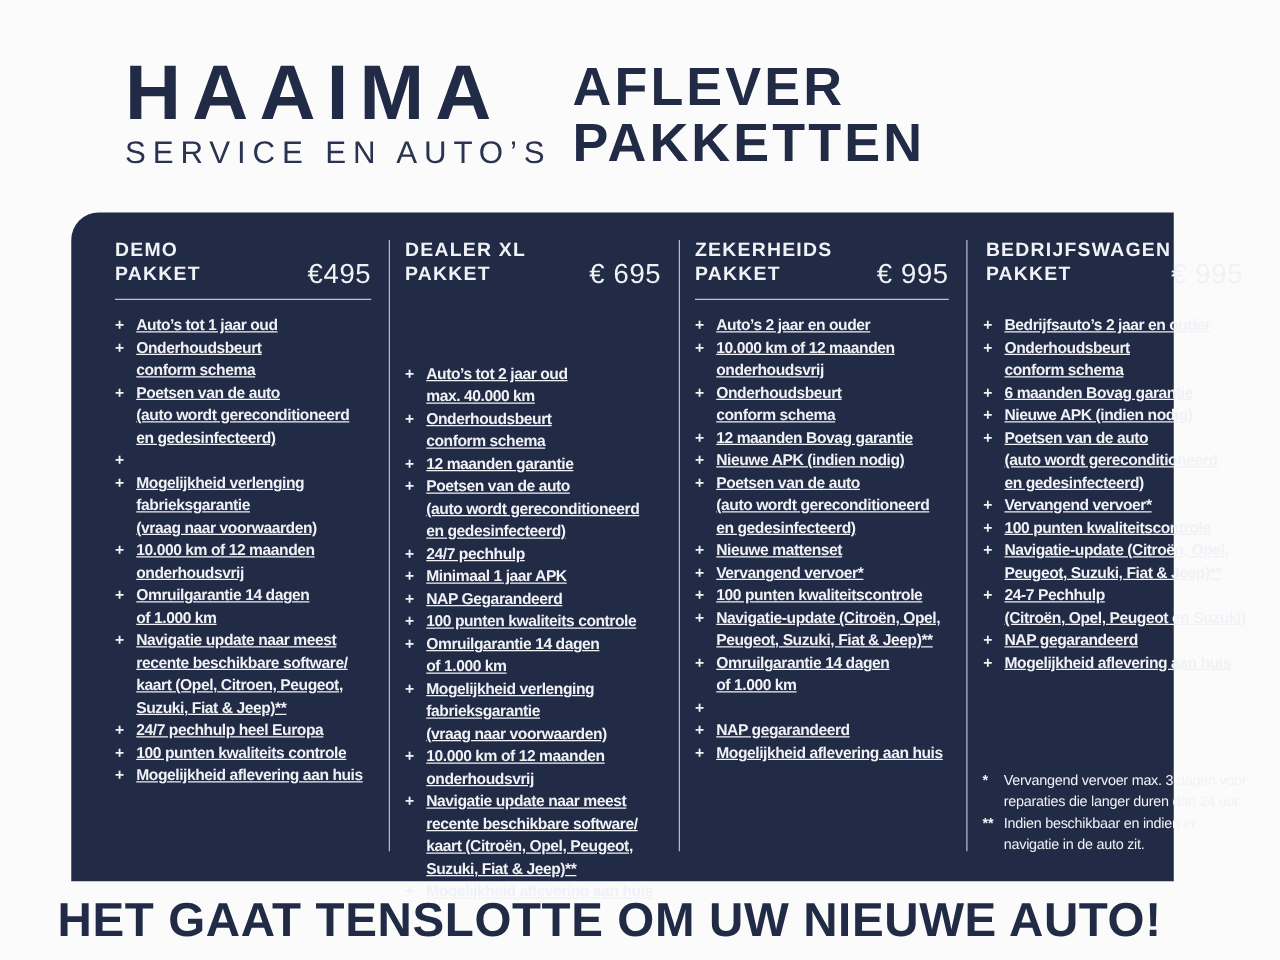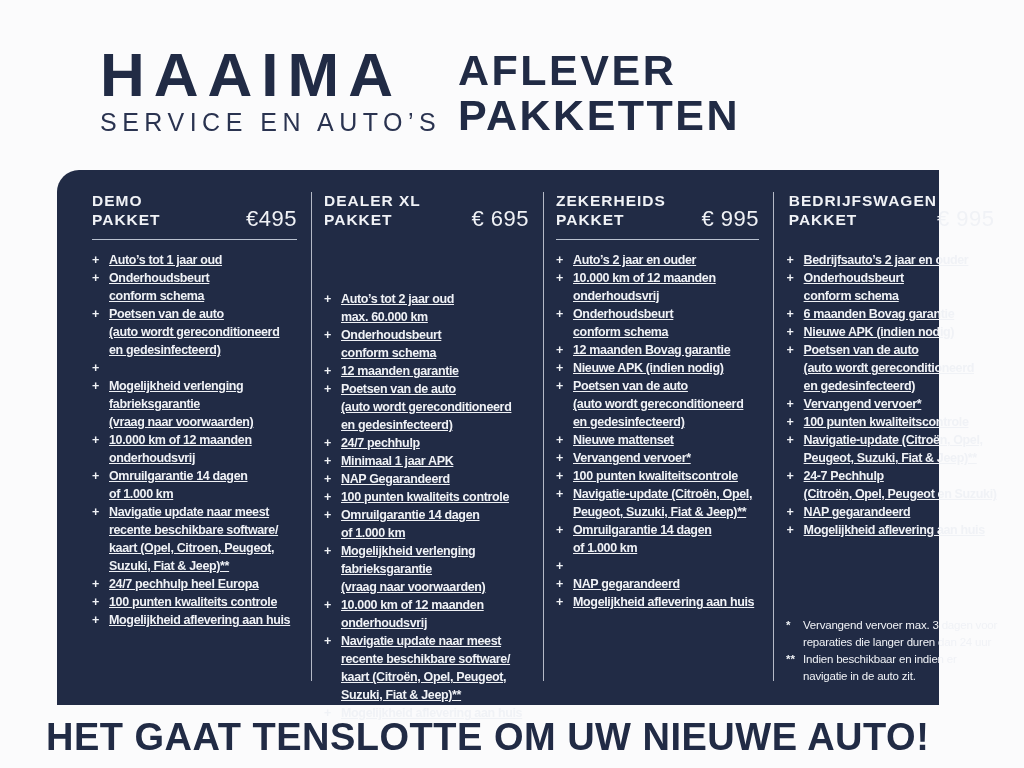--- a/index.html
+++ b/index.html
@@ -175,21 +175,21 @@
           <span class="name-line">PAKKET</span>
         </div>
         <div class="col-price">€ 695</div>
       </div>
       <div class="rule"></div>
       <ul class="items">
         <li class="item">
           <span class="plus">+</span>
           <span class="lines">
             <span class="line">Auto’s tot 2 jaar oud</span>
-            <span class="line">max. 60.000 km</span>
+            <span class="line">max. 40.000 km</span>
           </span>
         </li>
         <li class="item">
           <span class="plus">+</span>
           <span class="lines">
             <span class="line">Onderhoudsbeurt</span>
             <span class="line">conform schema</span>
           </span>
         </li>
         <li class="item">

